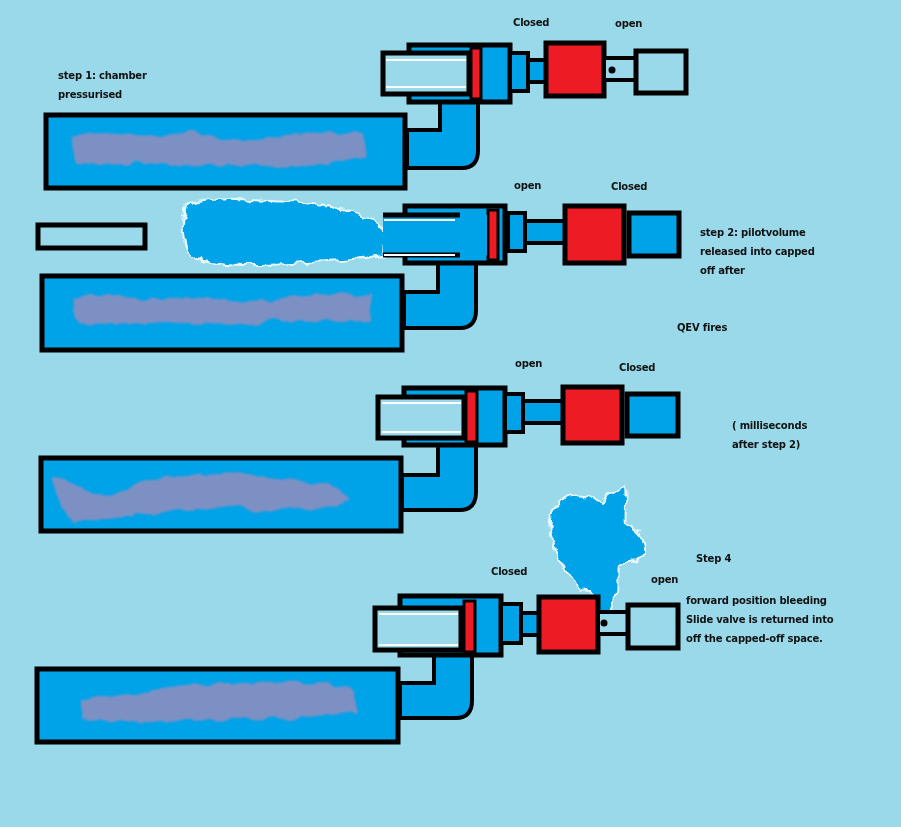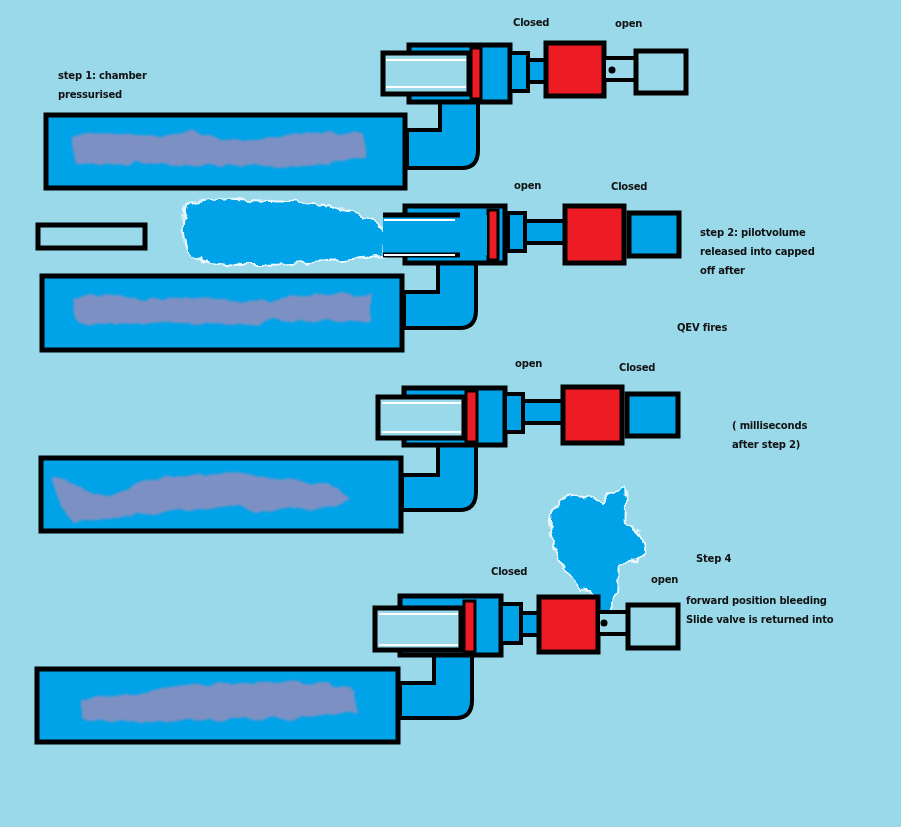--- a/index.html
+++ b/index.html
@@ -120,13 +120,14 @@
   <div>( milliseconds</div>
   <div>after step 2)</div>
 </div>
 
 <div class="lbl" style="left:696px; top:549px;">Step 4</div>
 <div class="lbl" style="left:491px; top:562px;">Closed</div>
 <div class="lbl" style="left:651px; top:570px;">open</div>
 <div class="lbl" style="left:686px; top:591px;">
   <div>forward position bleeding</div>
   <div>Slide valve is returned into</div>
+  <div>off the capped-off space.</div>
 </div>
 
 </body></html>

